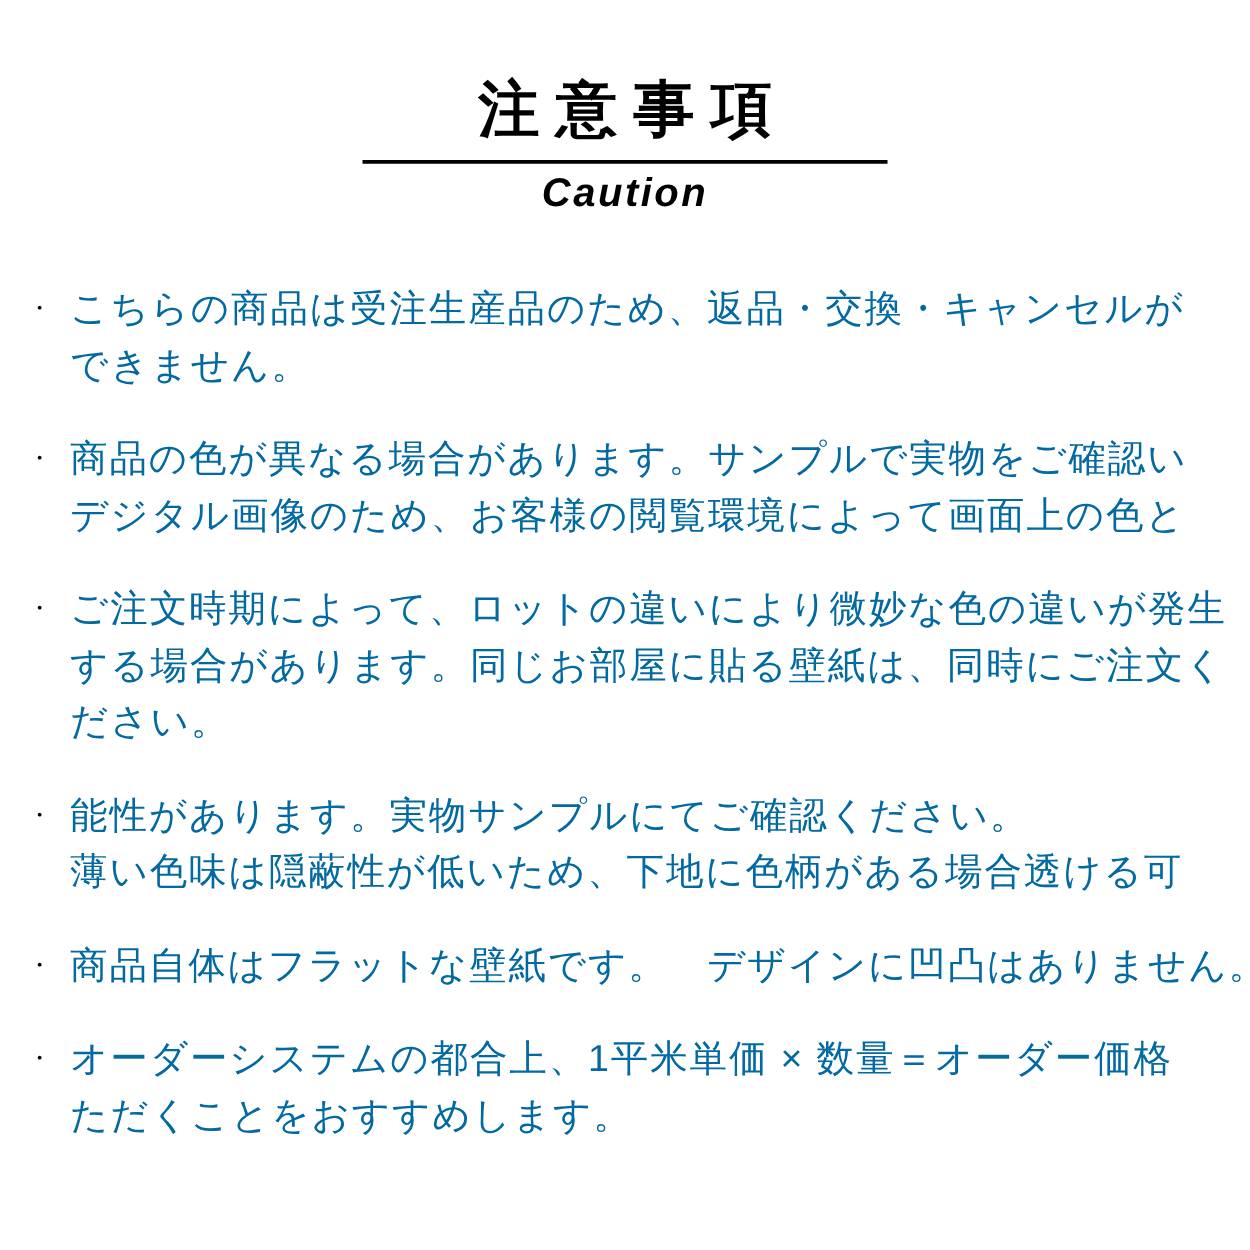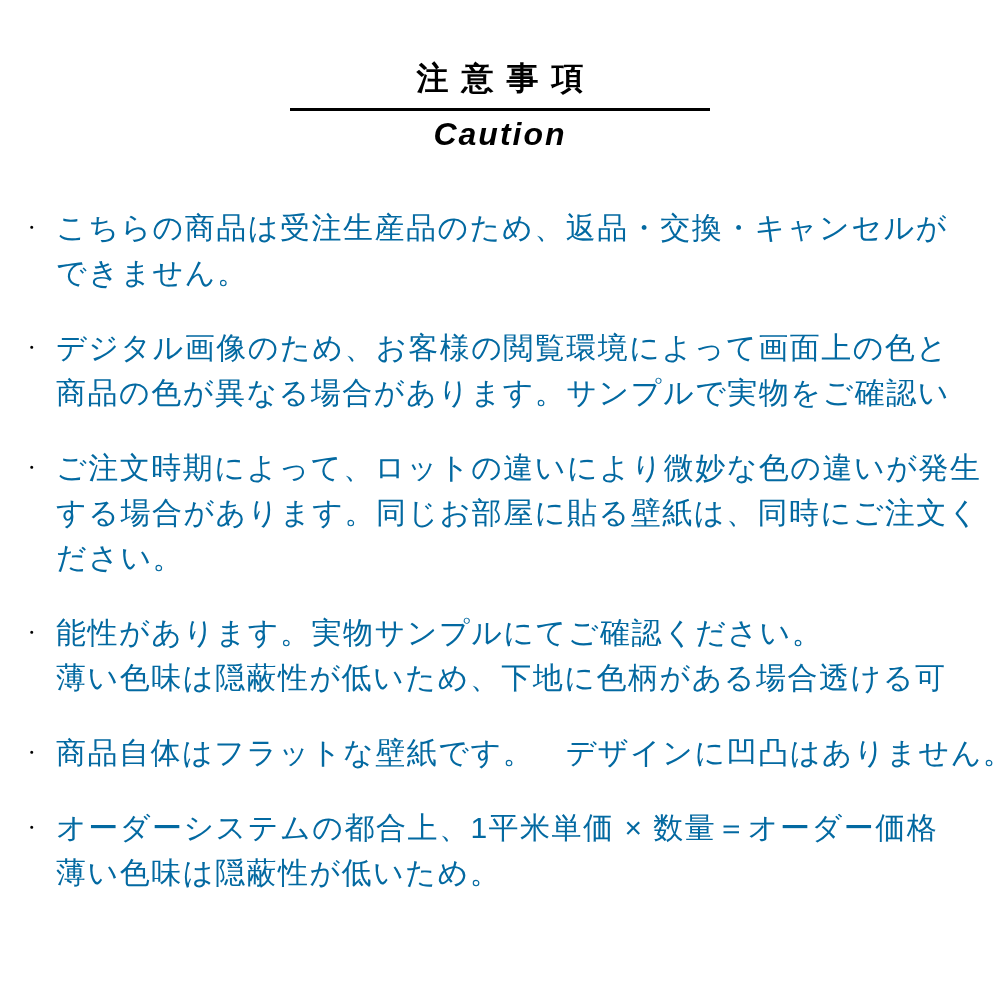--- a/index.html
+++ b/index.html
@@ -19,21 +19,21 @@
     height: 1000px;
     box-sizing: border-box;
     position: relative;
   }
   .header {
     text-align: center;
     padding-top: 60px;
   }
   .title {
     margin: 0;
-    font-size: 32px;
+    font-size: 49px;
     font-weight: 700;
     letter-spacing: 13px;
     padding-left: 13px; 
     line-height: 1.18;
     color: #000000;
   }
   .divider {
     width: 420px;
     height: 3px;
     background: #000000;
@@ -92,22 +92,22 @@
       <span class="bullet">・</span>
       <div class="lines">
         <span class="line">こちらの商品は受注生産品のため、返品・交換・キャンセルが</span>
         <span class="line">できません。</span>
       </div>
     </div>
 
     <div class="item">
       <span class="bullet">・</span>
       <div class="lines">
+        <span class="line">商品の色が異なる場合があります。サンプルで実物をご確認い</span>
         <span class="line">デジタル画像のため、お客様の閲覧環境によって画面上の色と</span>
-        <span class="line">商品の色が異なる場合があります。サンプルで実物をご確認い</span>
       </div>
     </div>
 
     <div class="item">
       <span class="bullet">・</span>
       <div class="lines">
         <span class="line">ご注文時期によって、ロットの違いにより微妙な色の違いが発生</span>
         <span class="line">する場合があります。同じお部屋に貼る壁紙は、同時にご注文く</span>
         <span class="line">ださい。</span>
       </div>
@@ -125,19 +125,19 @@
       <span class="bullet">・</span>
       <div class="lines">
         <span class="line">商品自体はフラットな壁紙です。　デザインに凹凸はありません。</span>
       </div>
     </div>
 
     <div class="item">
       <span class="bullet">・</span>
       <div class="lines">
         <span class="line">オーダーシステムの都合上、1平米単価 × 数量＝オーダー価格</span>
-        <span class="line">薄い色味は隠蔽性が低いため。</span>
+        <span class="line">ただくことをおすすめします。</span>
       </div>
     </div>
 
   </main>
 
 </div>
 
 </body></html>

